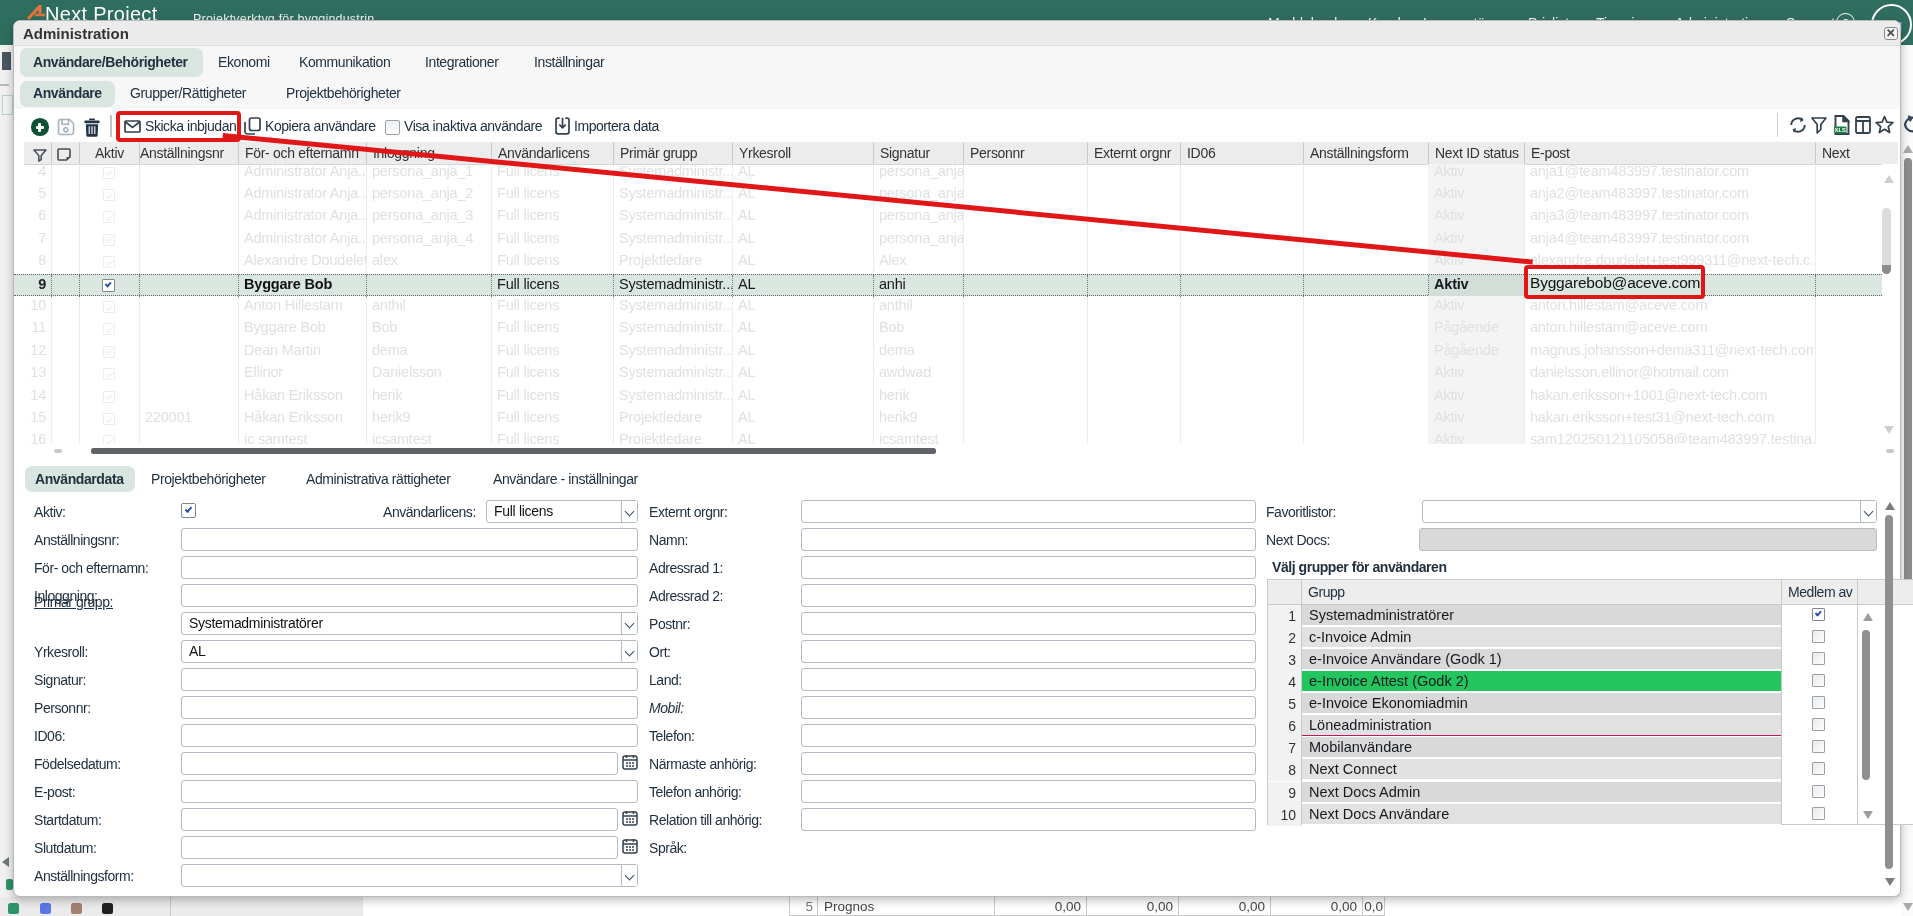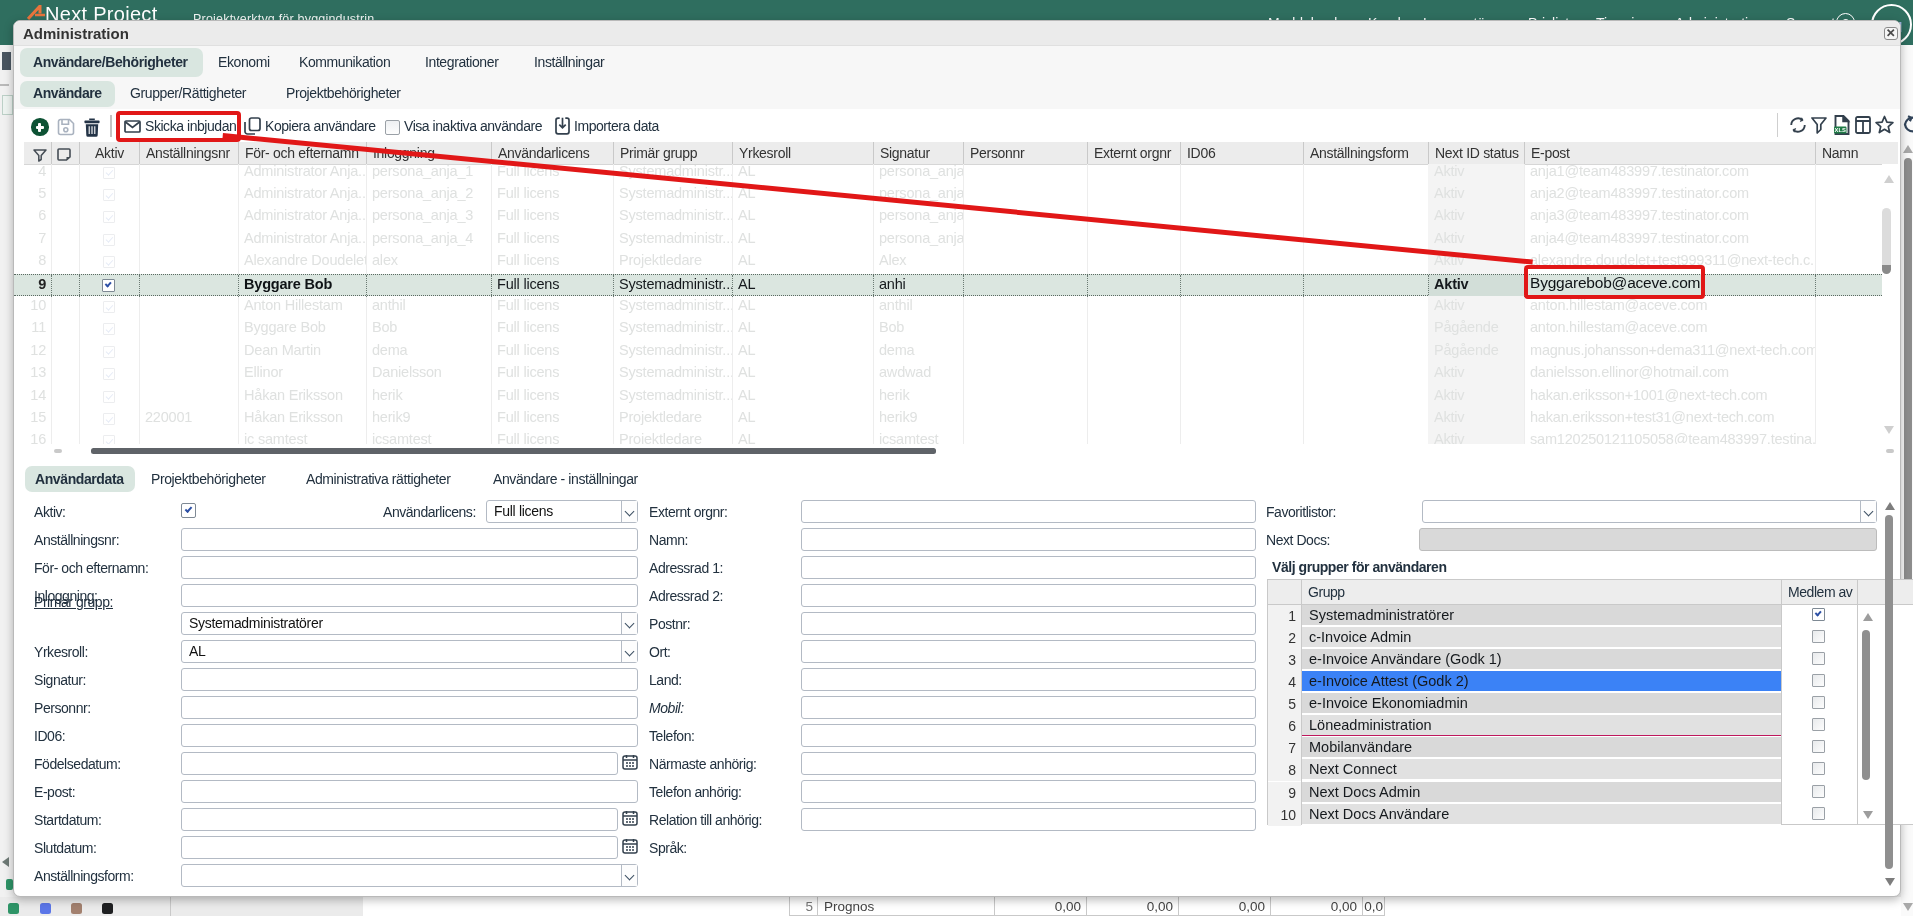--- a/index.html
+++ b/index.html
@@ -196,34 +196,34 @@
       </g>
     </svg>
 
 <svg class="abs" style="left:1861px;top:94px;" width="19" height="19" viewBox="0 0 19 19">
       <path d="M9.5 1.5l2.4 5.6 6 .5-4.6 4 1.4 5.9-5.2-3.2-5.2 3.2 1.4-5.9-4.6-4 6-.5z" fill="none" stroke="#33404d" stroke-width="1.7" stroke-linejoin="round"></path>
     </svg>
 
 <div class="abs hdrcell" style="left:10px;width:27px;border-left:none;"></div>
 <div class="abs hdrcell" style="left:37px;width:28px;"></div>
 <div class="abs hdrcell" style="left:65px;width:60px;text-align:center;">Aktiv</div>
-<div class="abs hdrcell" style="left:125px;width:99px;padding-left:6px;">Anställningsnr</div>
+<div class="abs hdrcell" style="left:125px;width:99px;">Anställningsnr</div>
 <div class="abs hdrcell" style="left:224px;width:128px;padding-left:6px;">För- och efternamn</div>
 <div class="abs hdrcell" style="left:352px;width:125px;padding-left:6px;">Inloggning</div>
 <div class="abs hdrcell" style="left:477px;width:122px;padding-left:6px;">Användarlicens</div>
 <div class="abs hdrcell" style="left:599px;width:119px;padding-left:6px;">Primär grupp</div>
 <div class="abs hdrcell" style="left:718px;width:141px;padding-left:6px;">Yrkesroll</div>
 <div class="abs hdrcell" style="left:859px;width:90px;padding-left:6px;">Signatur</div>
 <div class="abs hdrcell" style="left:949px;width:124px;padding-left:6px;">Personnr</div>
 <div class="abs hdrcell" style="left:1073px;width:93px;padding-left:6px;">Externt orgnr</div>
 <div class="abs hdrcell" style="left:1166px;width:123px;padding-left:6px;">ID06</div>
 <div class="abs hdrcell" style="left:1289px;width:125px;padding-left:6px;">Anställningsform</div>
 <div class="abs hdrcell" style="left:1414px;width:96px;padding-left:6px;">Next ID status</div>
 <div class="abs hdrcell" style="left:1510px;width:291px;padding-left:6px;">E-post</div>
-<div class="abs hdrcell" style="left:1801px;width:83px;padding-left:6px;">Namn</div>
+<div class="abs hdrcell" style="left:1801px;width:83px;padding-left:6px;">Next</div>
 <svg class="abs" style="left:19px;top:127.5px;" width="14" height="13" viewBox="0 0 14 13">
       <path d="M1 1h12L8.2 6.5v4L5.8 12V6.5z" fill="none" stroke="#454d55" stroke-width="1.5" stroke-linejoin="round"></path>
     </svg>
 <svg class="abs" style="left:43px;top:127px;" width="14" height="13" viewBox="0 0 14 13">
       <path d="M2 1h10a1 1 0 0 1 1 1v7l-3.5 3H2a1 1 0 0 1-1-1V2a1 1 0 0 1 1-1z" fill="none" stroke="#454d55" stroke-width="1.6"></path>
       <path d="M13 9h-3.5v3z" fill="#454d55"></path>
     </svg>
 
 <div class="abs tri-up" style="left:1870px;top:154px;border-bottom-color:#cfcfcf;"></div>
 <div class="abs" style="left:1868px;top:187px;width:9px;height:57px;background:#dcdcdc;border-radius:4.5px 4.5px 0 0;"></div>
@@ -352,21 +352,21 @@
 <div style="position:absolute;left:544px;top:27.5px;width:13px;height:13px;border:1.5px solid #7e8994;background:#fff;border-radius:1px;">
           <div style="position:absolute;left:2px;top:2.5px;width:6px;height:3.5px;border-left:2px solid #2d50a5;border-bottom:2px solid #2d50a5;transform:rotate(-48deg);"></div>
         </div>
 <div style="position:absolute;left:0;top:46.6px;width:33px;height:22.1px;background:#f2f2f2;color:#333;font-size:14px;line-height:22px;text-align:right;padding-right:5px;box-sizing:border-box;">2</div>
 <div style="position:absolute;left:34px;top:46.6px;width:479px;height:21.1px;background:#e1e1e1;color:#15191d;font-size:14.5px;line-height:21px;padding-left:7px;box-sizing:border-box;white-space:nowrap;overflow:hidden;border-bottom:1px solid #fff;">c-Invoice Admin</div>
 <div style="position:absolute;left:544px;top:49.6px;width:13px;height:13px;border:1.5px solid #9aa0a6;background:linear-gradient(135deg,#e8eaec,#fdfdfd);border-radius:1px;"></div>
 <div style="position:absolute;left:0;top:68.8px;width:33px;height:22.1px;background:#f2f2f2;color:#333;font-size:14px;line-height:22px;text-align:right;padding-right:5px;box-sizing:border-box;">3</div>
 <div style="position:absolute;left:34px;top:68.8px;width:479px;height:21.1px;background:#d9d9d9;color:#15191d;font-size:14.5px;line-height:21px;padding-left:7px;box-sizing:border-box;white-space:nowrap;overflow:hidden;border-bottom:1px solid #fff;">e-Invoice Användare (Godk 1)</div>
 <div style="position:absolute;left:544px;top:71.8px;width:13px;height:13px;border:1.5px solid #9aa0a6;background:linear-gradient(135deg,#e8eaec,#fdfdfd);border-radius:1px;"></div>
 <div style="position:absolute;left:0;top:90.9px;width:33px;height:22.1px;background:#f2f2f2;color:#333;font-size:14px;line-height:22px;text-align:right;padding-right:5px;box-sizing:border-box;">4</div>
-<div style="position:absolute;left:34px;top:90.9px;width:479px;height:21.1px;background:#3b82f6;color:#15191d;font-size:14.5px;line-height:21px;padding-left:7px;box-sizing:border-box;white-space:nowrap;overflow:hidden;border-bottom:1px solid #fff;">e-Invoice Attest (Godk 2)</div>
+<div style="position:absolute;left:34px;top:90.9px;width:479px;height:21.1px;background:#22c55e;color:#15191d;font-size:14.5px;line-height:21px;padding-left:7px;box-sizing:border-box;white-space:nowrap;overflow:hidden;border-bottom:1px solid #fff;">e-Invoice Attest (Godk 2)</div>
 <div style="position:absolute;left:544px;top:93.9px;width:13px;height:13px;border:1.5px solid #9aa0a6;background:linear-gradient(135deg,#e8eaec,#fdfdfd);border-radius:1px;"></div>
 <div style="position:absolute;left:0;top:113.0px;width:33px;height:22.1px;background:#f2f2f2;color:#333;font-size:14px;line-height:22px;text-align:right;padding-right:5px;box-sizing:border-box;">5</div>
 <div style="position:absolute;left:34px;top:113.0px;width:479px;height:21.1px;background:#d9d9d9;color:#15191d;font-size:14.5px;line-height:21px;padding-left:7px;box-sizing:border-box;white-space:nowrap;overflow:hidden;border-bottom:1px solid #fff;">e-Invoice Ekonomiadmin</div>
 <div style="position:absolute;left:544px;top:116.0px;width:13px;height:13px;border:1.5px solid #9aa0a6;background:linear-gradient(135deg,#e8eaec,#fdfdfd);border-radius:1px;"></div>
 <div style="position:absolute;left:0;top:135.1px;width:33px;height:22.1px;background:#f2f2f2;color:#333;font-size:14px;line-height:22px;text-align:right;padding-right:5px;box-sizing:border-box;">6</div>
 <div style="position:absolute;left:34px;top:135.1px;width:479px;height:21.1px;background:#e1e1e1;color:#15191d;font-size:14.5px;line-height:21px;padding-left:7px;box-sizing:border-box;white-space:nowrap;overflow:hidden;border-bottom:1px solid #be185d;">Löneadministration</div>
 <div style="position:absolute;left:544px;top:138.1px;width:13px;height:13px;border:1.5px solid #9aa0a6;background:linear-gradient(135deg,#e8eaec,#fdfdfd);border-radius:1px;"></div>
 <div style="position:absolute;left:0;top:157.3px;width:33px;height:22.1px;background:#f2f2f2;color:#333;font-size:14px;line-height:22px;text-align:right;padding-right:5px;box-sizing:border-box;">7</div>
 <div style="position:absolute;left:34px;top:157.3px;width:479px;height:21.1px;background:#d9d9d9;color:#15191d;font-size:14.5px;line-height:21px;padding-left:7px;box-sizing:border-box;white-space:nowrap;overflow:hidden;border-bottom:1px solid #fff;">Mobilanvändare</div>
 <div style="position:absolute;left:544px;top:160.3px;width:13px;height:13px;border:1.5px solid #9aa0a6;background:linear-gradient(135deg,#e8eaec,#fdfdfd);border-radius:1px;"></div>

